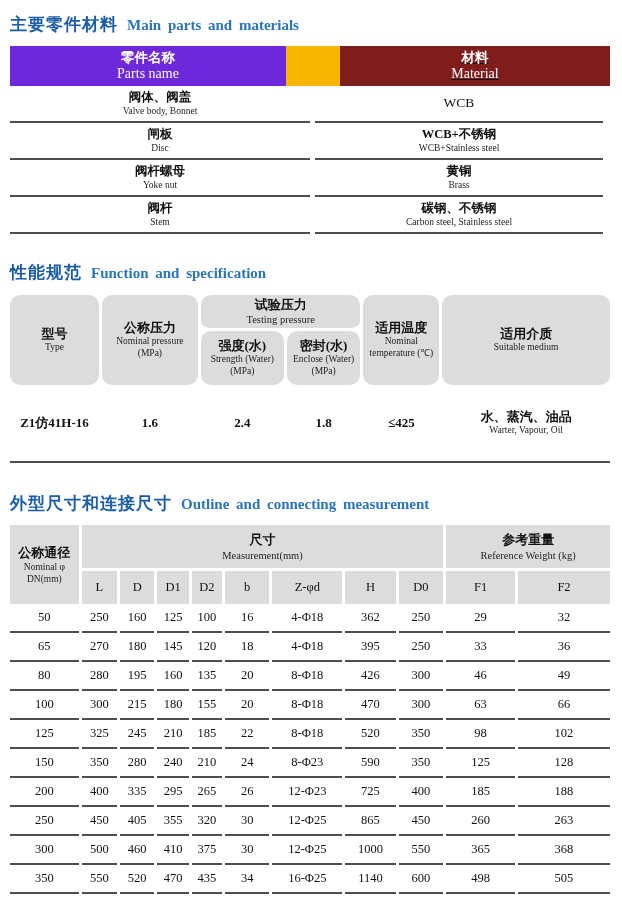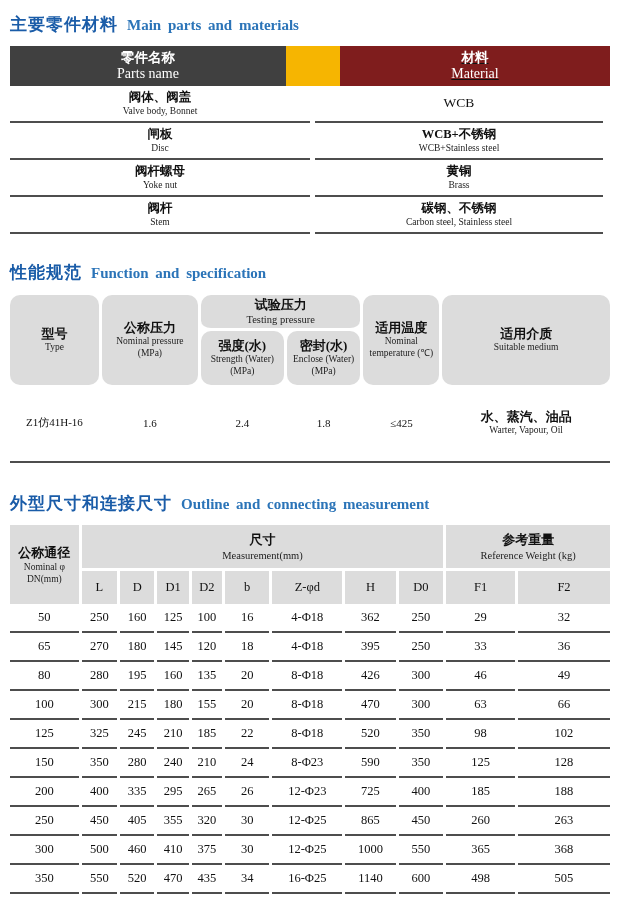--- a/index.html
+++ b/index.html
@@ -10,21 +10,21 @@
   .sec-title{margin:0;padding:0;line-height:1.2;white-space:nowrap;}
   .sec-title .t-cn{color:#1a5ca8;font-weight:bold;font-size:17px;letter-spacing:1px;margin-top:40px;}
   .sec-title .t-en{color:#2b74b8;font-size:15px;margin-left:9px;word-spacing:3px;}
 
   .cn{font-size:12.5px;font-weight:bold;line-height:1.35;}
   .en{font-size:9.5px;color:#222;line-height:1.25;font-weight:normal;}
   .en2{font-size:10.5px;color:#222;line-height:1.3;font-weight:normal;}
 
   
   .band{display:flex;height:40px;margin-top:9px;width:600px;}
-  .band .b-blue{width:276px;background:#404040;}
+  .band .b-blue{width:276px;background:#6d28d9;}
   .band .b-yellow{width:54px;background:#f6b501;}
   .band .b-green{flex:1;background:#7f1d1d;text-decoration:underline;}
   .band .hcell{display:flex;flex-direction:column;justify-content:center;align-items:center;}
   .band .h-cn{color:#fff;font-size:13.5px;font-weight:bold;line-height:1.3;}
   .band .h-en{color:#fff;font-size:14px;line-height:1.2;}
 
   table{border-collapse:separate;table-layout:fixed;}
   .mat-table{width:603px;border-spacing:5px 0;margin-left:-5px;}
   .mat-table td{border-bottom:2px solid #4d4d4d;text-align:center;vertical-align:middle;height:33px;padding:1px 0;}
   .mat-table .single{font-weight:normal;font-size:13.5px;}
@@ -33,21 +33,21 @@
   .s2{margin-top:22px;}
   .spec{width:606px;border-spacing:3px 0;margin-left:-3px;margin-top:10px;}
   .spec td{text-align:center;vertical-align:middle;padding:0;border-radius:10px;}
   .g{background:#dcdcdc;}
   .spec tr.hr1{height:36px;}
   .spec tr.hr2{height:54px;}
   .spec .group{border-bottom:3px solid #fff;}
   .spec .cn{font-size:13px;}
   .spec tr.data{height:76px;}
   .spec tr.data td{background:#fff;}
-  .spec .val{font-size:11px;font-weight:normal;}
+  .spec .val{font-size:13px;font-weight:bold;}
   .rule{width:600px;border-bottom:2px solid #4d4d4d;}
 
   
   .s3{margin-top:24px;}
   .dims{width:606px;border-spacing:3px 0;margin-left:-3px;margin-top:10px;}
   .dims td{text-align:center;vertical-align:middle;padding:0;}
   .dims tr.hr1{height:46px;}
   .dims tr.hr2{height:33px;}
   .dims .group{border-bottom:3px solid #fff;}
   .dims .cn{font-size:13px;}

